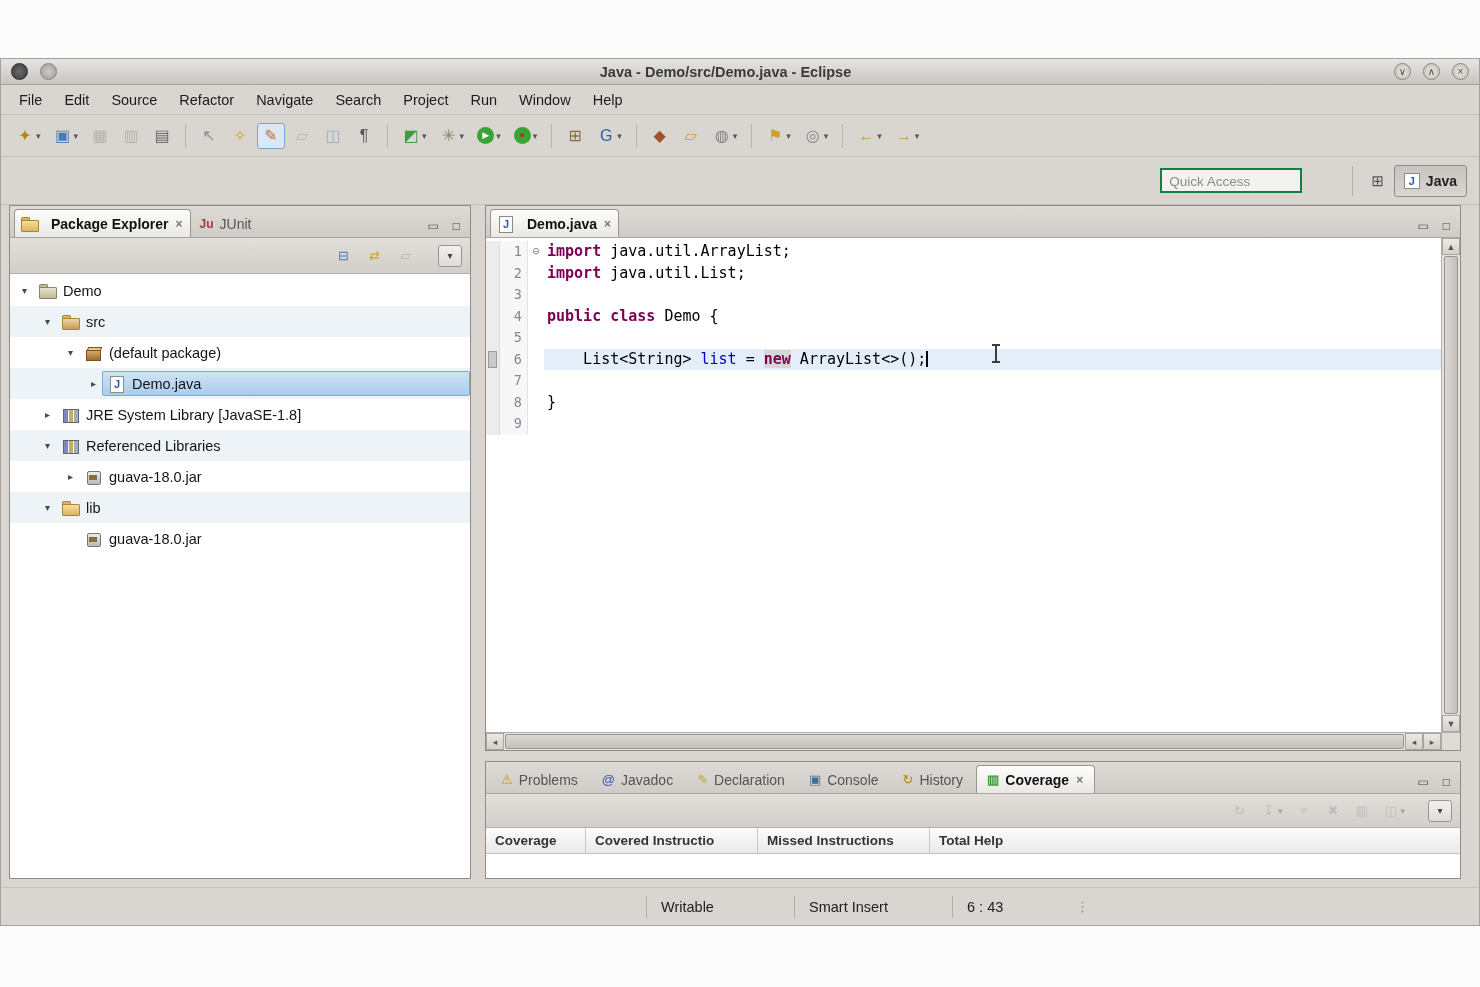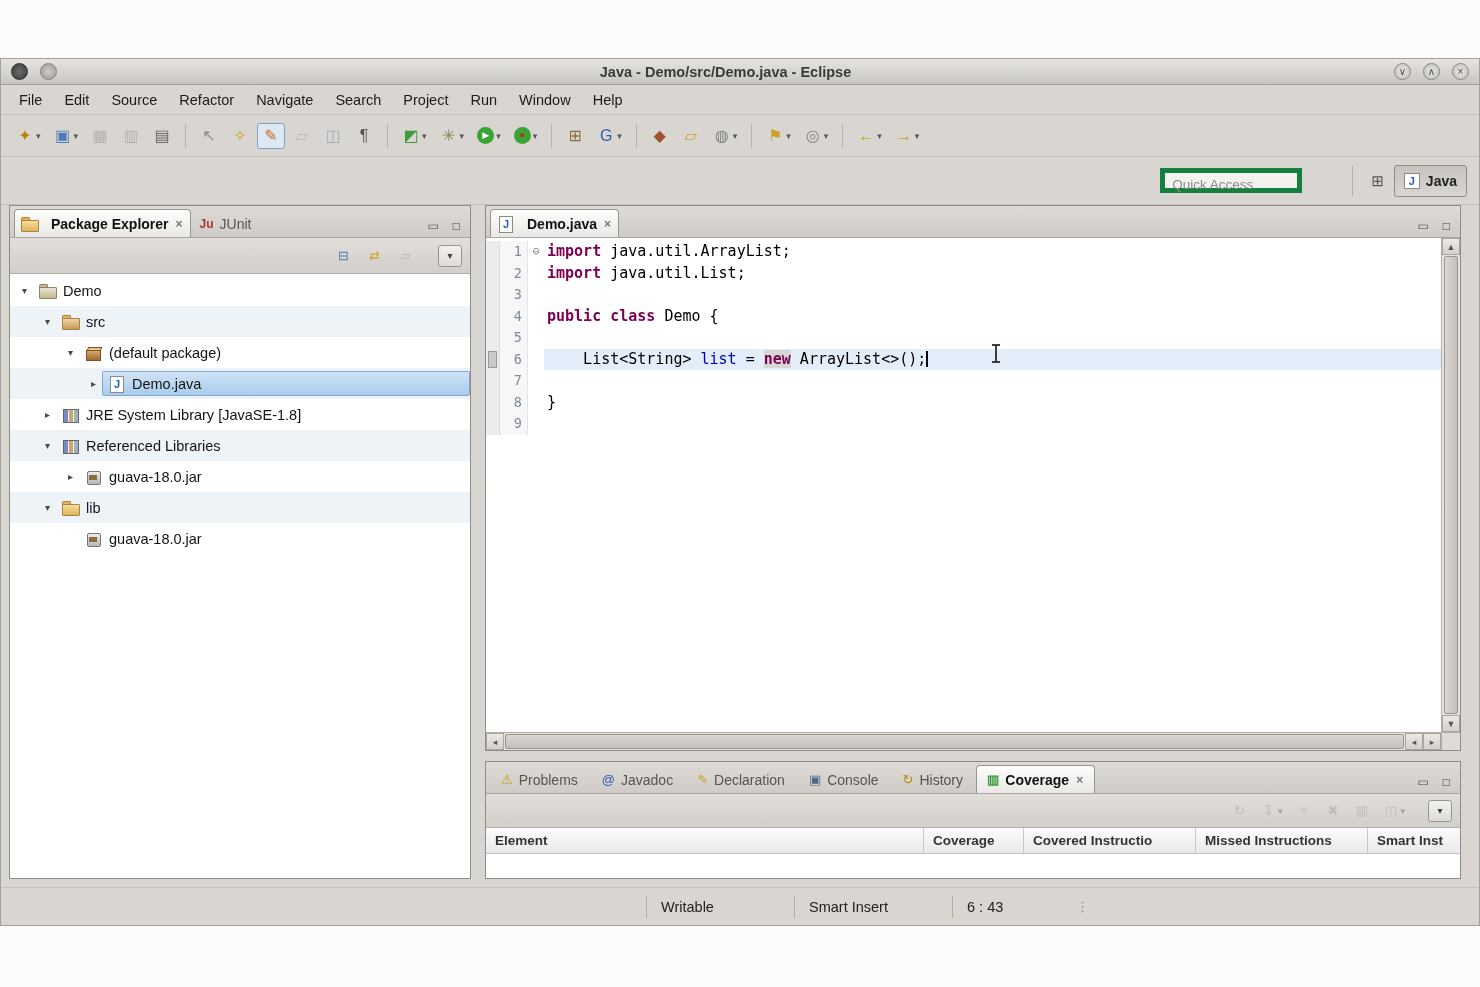--- a/index.html
+++ b/index.html
@@ -31,21 +31,21 @@
   .tb-btn.pressed { background:#dce9f5; border-color:#7aa2cc; }
   .tb-btn.disabled { opacity:.42; }
   .tb-glyph { font-size:16px; line-height:18px; min-width:18px; text-align:center; }
   .tb-glyph.circled { width:17px; height:17px; min-width:17px; border-radius:50%; font-size:9px; line-height:17px; }
   .tb-dd { font-size:9px; color:#555; }
   .tb-sep { width:1px; height:24px; background:#b8b5af; margin:0 6px; }
   .tb-btn.small .tb-glyph { font-size:13px; min-width:15px; }
 
   .toolbar2 { height:48px; display:flex; align-items:center; justify-content:flex-end;
               padding-right:12px; border-bottom:1px solid #c2bfba; }
-  .quick-access { width:142px; height:25px; background:#f3f2f0; border:5px solid #15803d;
+  .quick-access { width:142px; height:25px; background:#f3f2f0; border:2px solid #15803d;
                   color:#8a8a8a; font-size:13.5px; line-height:23px; padding-left:7px; margin-right:42px; }
   .persp-sep { width:1px; height:30px; background:#b5b2ab; margin:0 8px; }
   .persp-btn { height:32px; display:inline-flex; align-items:center; gap:6px; padding:0 9px;
                background:transparent; border:1px solid transparent; border-radius:3px;
                font-size:14px; font-weight:bold; color:#222; cursor:default; }
   .persp-btn.pressed { background:linear-gradient(#c7c4bf,#d9d6d1); border-color:#8f8c86; }
   .persp-grid { font-size:15px; color:#555; font-weight:normal; }
   .jmini { width:16px; height:16px; background:#fff; border:1px solid #8a8a8a; color:#2a5db0;
            font:bold 11px/14px "Liberation Sans",sans-serif; text-align:center; display:inline-block; }
 
@@ -555,25 +555,24 @@
                   <span class="tb-glyph" style="color: rgb(154, 154, 154);">▥</span>
                 </span>
                 <span class="tb-btn small disabled">
                   <span class="tb-glyph" style="color: rgb(154, 154, 154);">◫</span>
                   <span class="tb-dd">▾</span>
                 </span>
               </span>
             <span class="menu-box">▾</span>
           </div>
           <div class="cov-headers" id="cov-headers">
-              <span class="cov-h cov-h0">Element</span>
               <span class="cov-h cov-h1">Coverage</span>
               <span class="cov-h cov-h2">Covered Instructio</span>
               <span class="cov-h cov-h3">Missed Instructions</span>
-              <span class="cov-h cov-h4">Smart Inst</span>
+              <span class="cov-h cov-h4">Total Help</span>
             </div>
           <div class="cov-body"></div>
         </div>
 
       </div>
     </div>
 
     <div class="statusbar">
       <span id="status-items" style="display:flex">
           <span class="status-cell">Writable</span>

